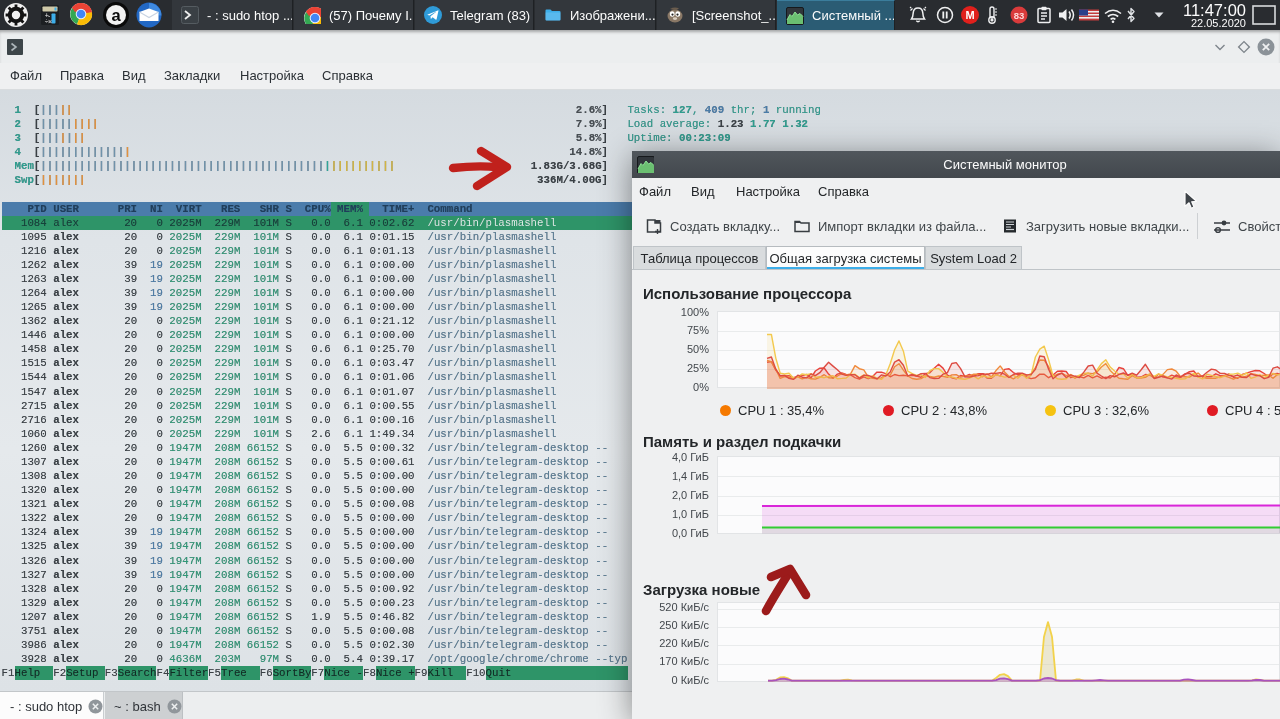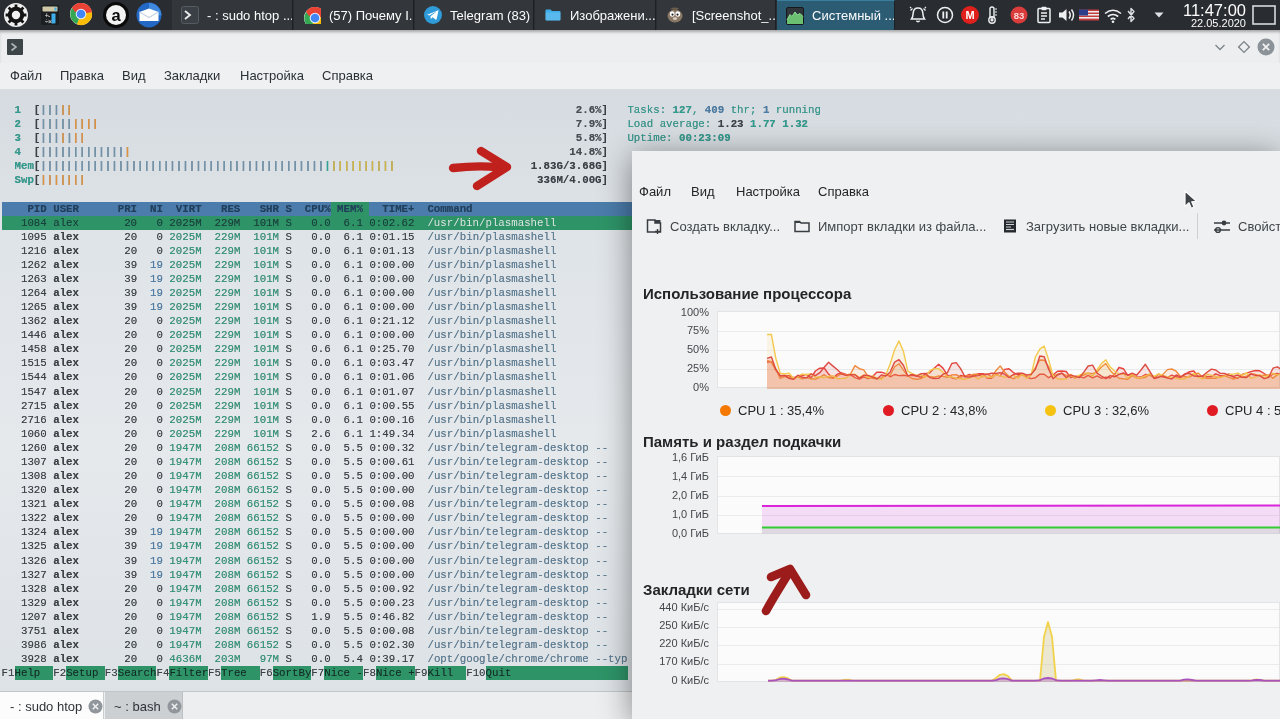--- a/index.html
+++ b/index.html
@@ -238,20 +238,28 @@
         <span style="margin-left:6px;display:flex;">
           <svg width="15" height="15" viewBox="0 0 15 15" style="">
             <circle cx="7.5" cy="7.5" r="7" fill="#90969b"></circle>
 <path d="M4.8 4.8 L10.2 10.2 M10.2 4.8 L4.8 10.2" stroke="#eef0f1" stroke-width="1.5"></path>
           </svg>
         </span>
       </div>
     </div>
   </div>
 <div id="sysmon">
+    <div id="smtitle">
+      <div class="abs" style="left:5px;top:5px;"><svg width="17" height="17" viewBox="0 0 17 17" style="">
+<rect x="0.5" y="0.5" width="17" height="17" rx="1.5" fill="#31363b" stroke="#16191c"></rect>
+<path d="M1 13 L4 7.5 L6 9.5 L9 5 L11.5 8 L14 6.5 L17 9.5 L17 17 L1 17 Z" fill="#6bbf71"></path>
+<path d="M1 13 L4 7.5 L6 9.5 L9 5 L11.5 8 L14 6.5 L17 9.5" fill="none" stroke="#8ee096" stroke-width="1"></path>
+        </svg></div>
+      <div class="abs" style="left:0;top:6px;width:746px;text-align:center;font-size:13px;color:#fcfcfc;">Системный монитор</div>
+    </div>
     <div id="smmenu">
       <span style="left:7px;">Файл</span>
       <span style="left:59px;">Вид</span>
       <span style="left:104px;">Настройка</span>
       <span style="left:186px;">Справка</span>
     </div>
     <div id="smtool">
       <div class="tbi" style="left:13px;top:10px;">
         <svg width="18" height="18" viewBox="0 0 18 18" style="">
 <path d="M2.5 3 L10 3 L10 6 L15.5 6 L15.5 15 L2.5 15 Z" fill="none" stroke="#383d42" stroke-width="1.5"></path>
@@ -278,20 +286,26 @@
       <div class="abs" style="left:565px;top:6px;width:1px;height:26px;background:#cdd0d3;"></div>
       <div class="tbi" style="left:580px;top:10px;">
         <svg width="20" height="18" viewBox="0 0 20 18" style="">
 <path d="M2 6 L18 6" stroke="#383d42" stroke-width="1.5"></path>
 <circle cx="12" cy="6" r="2.4" fill="#383d42"></circle>
 <path d="M2 13 L18 13" stroke="#383d42" stroke-width="1.5"></path>
 <circle cx="6" cy="13" r="2.4" fill="none" stroke="#383d42" stroke-width="1.4"></circle>
         </svg>
         <span style="margin-left:6px;">Свойства</span>
       </div>
+    </div>
+    <div id="smtabs">
+      <div class="smtab" style="left:1px;width:133px;">Таблица процессов</div>
+      <div class="smtab" style="left:134px;width:159px;background:#fcfcfc;border-color:#b6bbbf;box-shadow:inset 0 -3px 0 #3daee9;">Общая загрузка системы</div>
+      <div class="smtab" style="left:293px;width:97px;">System Load 2</div>
+      <div class="abs" style="left:0;top:23px;width:648px;height:1px;background:#bfc4c8;"></div>
     </div>
   </div>
 <div class="abs" style="left:0;top:0;width:1280px;height:719px;pointer-events:none;z-index:20;">
     <div class="heading" style="left:643px;top:285px;">Использование процессора</div>
     <div class="plot" style="left:717px;top:311px;width:563px;height:77px;">
       <div class="gline" style="top:19px;"></div>
       <div class="gline" style="top:38px;"></div>
       <div class="gline" style="top:57px;"></div>
     </div>
     <div class="ylab" style="left:649px;top:306px;">100%</div>
@@ -328,39 +342,39 @@
           <span>CPU 4 : 52</span>
         </div>
       </div>
     </div>
     <div class="heading" style="left:643px;top:433px;">Память и раздел подкачки</div>
     <div class="plot" style="left:717px;top:456px;width:563px;height:78px;">
       <div class="gline" style="top:19px;"></div>
       <div class="gline" style="top:39px;"></div>
       <div class="gline" style="top:58px;"></div>
     </div>
-    <div class="ylab" style="left:649px;top:451px;">1,6 ГиБ</div>
+    <div class="ylab" style="left:649px;top:451px;">4,0 ГиБ</div>
     <div class="ylab" style="left:649px;top:470px;">1,4 ГиБ</div>
     <div class="ylab" style="left:649px;top:489px;">2,0 ГиБ</div>
     <div class="ylab" style="left:649px;top:508px;">1,0 ГиБ</div>
     <div class="ylab" style="left:649px;top:527px;">0,0 ГиБ</div>
     <svg class="abs" style="left:0;top:0;" width="1280" height="719" viewBox="0 0 1280 719">
       <rect x="762" y="506" width="518" height="27.5" fill="#cc00cc" opacity="0.12"></rect>
       <rect x="762" y="527.5" width="518" height="6" fill="#00bb00" opacity="0.08"></rect>
       <path d="M762 506 L1280 505.5" stroke="#d926d9" stroke-width="2.2" fill="none"></path>
       <path d="M762 527.5 L1280 527.5" stroke="#33cc33" stroke-width="2" fill="none"></path>
     </svg>
-    <div class="heading" style="left:643px;top:581px;">Закладки сети</div>
+    <div class="heading" style="left:643px;top:581px;">Загрузка новые</div>
     <div class="plot" style="left:717px;top:602px;width:563px;height:80px;">
       <div class="gline" style="top:6px;"></div>
       <div class="gline" style="top:24px;"></div>
       <div class="gline" style="top:42px;"></div>
       <div class="gline" style="top:61px;"></div>
     </div>
-    <div class="ylab" style="left:649px;top:601px;">440 КиБ/с</div>
+    <div class="ylab" style="left:649px;top:601px;">520 КиБ/с</div>
     <div class="ylab" style="left:649px;top:619px;">250 КиБ/с</div>
     <div class="ylab" style="left:649px;top:637px;">220 КиБ/с</div>
     <div class="ylab" style="left:649px;top:655px;">170 КиБ/с</div>
     <div class="ylab" style="left:649px;top:674px;">0 КиБ/с</div>
     <svg class="abs" style="left:0;top:0;" width="1280" height="719" viewBox="0 0 1280 719">
       <polygon points="768.0,680.7 772.0,680.7 776.0,679.8 780.0,677.5 784.0,677.1 788.0,678.4 792.0,680.7 796.0,680.7 800.0,680.7 804.0,680.7 808.0,680.7 812.0,680.7 816.0,680.7 820.0,680.7 824.0,680.7 828.0,680.7 832.0,680.7 836.0,680.7 840.0,680.7 844.0,679.9 848.0,679.7 852.0,680.4 856.0,680.7 860.0,680.7 864.0,680.7 868.0,680.7 872.0,680.7 876.0,680.7 880.0,680.7 884.0,680.7 888.0,680.7 892.0,680.7 896.0,680.7 900.0,680.7 904.0,680.7 908.0,680.7 912.0,680.7 916.0,680.7 920.0,680.7 924.0,680.7 928.0,680.7 932.0,680.7 936.0,680.7 940.0,680.7 944.0,680.7 948.0,680.7 952.0,680.7 956.0,680.7 960.0,680.7 964.0,680.7 968.0,680.7 972.0,680.7 976.0,680.7 980.0,680.7 984.0,680.7 988.0,680.7 992.0,680.7 996.0,678.0 1000.0,674.8 1004.0,674.1 1008.0,676.1 1012.0,680.7 1016.0,680.7 1020.0,680.7 1024.0,680.7 1028.0,680.7 1032.0,680.7 1036.0,680.7 1040.0,680.7 1044.0,636.7 1048.0,622.1 1052.0,636.7 1056.0,680.7 1060.0,680.7 1064.0,680.7 1068.0,680.7 1072.0,680.7 1076.0,679.5 1080.0,679.5 1084.0,680.7 1088.0,680.7 1092.0,680.7 1096.0,680.7 1100.0,680.7 1104.0,680.7 1108.0,680.7 1112.0,680.7 1116.0,680.7 1120.0,680.7 1124.0,680.7 1128.0,680.7 1132.0,680.7 1136.0,680.7 1140.0,680.7 1144.0,680.7 1148.0,680.7 1152.0,680.7 1156.0,680.7 1160.0,680.7 1164.0,680.7 1168.0,680.7 1172.0,680.7 1176.0,680.7 1180.0,680.7 1184.0,680.7 1188.0,680.7 1192.0,680.7 1196.0,680.7 1200.0,680.7 1204.0,680.7 1208.0,680.7 1212.0,680.7 1216.0,680.7 1220.0,680.7 1224.0,680.7 1228.0,680.7 1232.0,680.7 1236.0,680.7 1240.0,680.7 1244.0,680.7 1248.0,680.7 1252.0,680.3 1256.0,679.5 1260.0,679.8 1264.0,680.7 1268.0,680.7 1272.0,680.7 1276.0,680.7 1280.0,680.7 1282.0,682.0 768.0,682.0" fill="#d8cf9d" opacity="0.45"></polygon>
       <polyline points="768.0,680.7 772.0,680.7 776.0,679.8 780.0,677.5 784.0,677.1 788.0,678.4 792.0,680.7 796.0,680.7 800.0,680.7 804.0,680.7 808.0,680.7 812.0,680.7 816.0,680.7 820.0,680.7 824.0,680.7 828.0,680.7 832.0,680.7 836.0,680.7 840.0,680.7 844.0,679.9 848.0,679.7 852.0,680.4 856.0,680.7 860.0,680.7 864.0,680.7 868.0,680.7 872.0,680.7 876.0,680.7 880.0,680.7 884.0,680.7 888.0,680.7 892.0,680.7 896.0,680.7 900.0,680.7 904.0,680.7 908.0,680.7 912.0,680.7 916.0,680.7 920.0,680.7 924.0,680.7 928.0,680.7 932.0,680.7 936.0,680.7 940.0,680.7 944.0,680.7 948.0,680.7 952.0,680.7 956.0,680.7 960.0,680.7 964.0,680.7 968.0,680.7 972.0,680.7 976.0,680.7 980.0,680.7 984.0,680.7 988.0,680.7 992.0,680.7 996.0,678.0 1000.0,674.8 1004.0,674.1 1008.0,676.1 1012.0,680.7 1016.0,680.7 1020.0,680.7 1024.0,680.7 1028.0,680.7 1032.0,680.7 1036.0,680.7 1040.0,680.7 1044.0,636.7 1048.0,622.1 1052.0,636.7 1056.0,680.7 1060.0,680.7 1064.0,680.7 1068.0,680.7 1072.0,680.7 1076.0,679.5 1080.0,679.5 1084.0,680.7 1088.0,680.7 1092.0,680.7 1096.0,680.7 1100.0,680.7 1104.0,680.7 1108.0,680.7 1112.0,680.7 1116.0,680.7 1120.0,680.7 1124.0,680.7 1128.0,680.7 1132.0,680.7 1136.0,680.7 1140.0,680.7 1144.0,680.7 1148.0,680.7 1152.0,680.7 1156.0,680.7 1160.0,680.7 1164.0,680.7 1168.0,680.7 1172.0,680.7 1176.0,680.7 1180.0,680.7 1184.0,680.7 1188.0,680.7 1192.0,680.7 1196.0,680.7 1200.0,680.7 1204.0,680.7 1208.0,680.7 1212.0,680.7 1216.0,680.7 1220.0,680.7 1224.0,680.7 1228.0,680.7 1232.0,680.7 1236.0,680.7 1240.0,680.7 1244.0,680.7 1248.0,680.7 1252.0,680.3 1256.0,679.5 1260.0,679.8 1264.0,680.7 1268.0,680.7 1272.0,680.7 1276.0,680.7 1280.0,680.7" fill="none" stroke="#f2d24b" stroke-width="1.8" stroke-linejoin="round"></polyline>
       <polygon points="768.0,680.7 772.0,680.7 776.0,680.2 780.0,679.0 784.0,678.7 788.0,679.5 792.0,680.7 796.0,680.7 800.0,680.7 804.0,680.7 808.0,680.7 812.0,680.7 816.0,680.7 820.0,680.7 824.0,680.7 828.0,680.7 832.0,680.7 836.0,680.7 840.0,680.7 844.0,680.7 848.0,680.7 852.0,680.7 856.0,680.7 860.0,680.7 864.0,680.7 868.0,680.7 872.0,680.7 876.0,680.7 880.0,680.7 884.0,680.7 888.0,680.7 892.0,680.7 896.0,680.7 900.0,680.7 904.0,680.7 908.0,680.7 912.0,680.7 916.0,680.7 920.0,680.7 924.0,680.7 928.0,680.7 932.0,680.7 936.0,680.7 940.0,680.7 944.0,680.7 948.0,680.7 952.0,680.7 956.0,680.7 960.0,680.7 964.0,680.7 968.0,680.7 972.0,680.7 976.0,680.7 980.0,680.7 984.0,680.7 988.0,680.7 992.0,680.7 996.0,680.1 1000.0,678.7 1004.0,678.4 1008.0,679.2 1012.0,680.7 1016.0,680.7 1020.0,680.7 1024.0,680.7 1028.0,680.7 1032.0,680.7 1036.0,680.7 1040.0,680.1 1044.0,678.5 1048.0,678.0 1052.0,678.5 1056.0,680.1 1060.0,680.7 1064.0,680.7 1068.0,680.7 1072.0,680.7 1076.0,680.7 1080.0,680.7 1084.0,680.7 1088.0,680.7 1092.0,680.7 1096.0,680.3 1100.0,680.0 1104.0,680.3 1108.0,680.7 1112.0,680.7 1116.0,680.7 1120.0,680.7 1124.0,680.7 1128.0,680.7 1132.0,680.7 1136.0,680.7 1140.0,680.7 1144.0,680.7 1148.0,680.7 1152.0,680.7 1156.0,680.7 1160.0,680.7 1164.0,680.7 1168.0,680.7 1172.0,680.7 1176.0,680.7 1180.0,680.7 1184.0,679.6 1188.0,679.4 1192.0,680.0 1196.0,680.7 1200.0,680.7 1204.0,680.7 1208.0,680.7 1212.0,680.7 1216.0,680.7 1220.0,680.7 1224.0,680.7 1228.0,680.7 1232.0,680.7 1236.0,680.7 1240.0,680.7 1244.0,680.7 1248.0,680.7 1252.0,680.4 1256.0,679.9 1260.0,680.0 1264.0,680.7 1268.0,680.7 1272.0,680.7 1276.0,680.7 1280.0,680.7 1282.0,682.0 768.0,682.0" fill="#a455b8" opacity="0.35"></polygon>
       <polyline points="768.0,680.7 772.0,680.7 776.0,680.2 780.0,679.0 784.0,678.7 788.0,679.5 792.0,680.7 796.0,680.7 800.0,680.7 804.0,680.7 808.0,680.7 812.0,680.7 816.0,680.7 820.0,680.7 824.0,680.7 828.0,680.7 832.0,680.7 836.0,680.7 840.0,680.7 844.0,680.7 848.0,680.7 852.0,680.7 856.0,680.7 860.0,680.7 864.0,680.7 868.0,680.7 872.0,680.7 876.0,680.7 880.0,680.7 884.0,680.7 888.0,680.7 892.0,680.7 896.0,680.7 900.0,680.7 904.0,680.7 908.0,680.7 912.0,680.7 916.0,680.7 920.0,680.7 924.0,680.7 928.0,680.7 932.0,680.7 936.0,680.7 940.0,680.7 944.0,680.7 948.0,680.7 952.0,680.7 956.0,680.7 960.0,680.7 964.0,680.7 968.0,680.7 972.0,680.7 976.0,680.7 980.0,680.7 984.0,680.7 988.0,680.7 992.0,680.7 996.0,680.1 1000.0,678.7 1004.0,678.4 1008.0,679.2 1012.0,680.7 1016.0,680.7 1020.0,680.7 1024.0,680.7 1028.0,680.7 1032.0,680.7 1036.0,680.7 1040.0,680.1 1044.0,678.5 1048.0,678.0 1052.0,678.5 1056.0,680.1 1060.0,680.7 1064.0,680.7 1068.0,680.7 1072.0,680.7 1076.0,680.7 1080.0,680.7 1084.0,680.7 1088.0,680.7 1092.0,680.7 1096.0,680.3 1100.0,680.0 1104.0,680.3 1108.0,680.7 1112.0,680.7 1116.0,680.7 1120.0,680.7 1124.0,680.7 1128.0,680.7 1132.0,680.7 1136.0,680.7 1140.0,680.7 1144.0,680.7 1148.0,680.7 1152.0,680.7 1156.0,680.7 1160.0,680.7 1164.0,680.7 1168.0,680.7 1172.0,680.7 1176.0,680.7 1180.0,680.7 1184.0,679.6 1188.0,679.4 1192.0,680.0 1196.0,680.7 1200.0,680.7 1204.0,680.7 1208.0,680.7 1212.0,680.7 1216.0,680.7 1220.0,680.7 1224.0,680.7 1228.0,680.7 1232.0,680.7 1236.0,680.7 1240.0,680.7 1244.0,680.7 1248.0,680.7 1252.0,680.4 1256.0,679.9 1260.0,680.0 1264.0,680.7 1268.0,680.7 1272.0,680.7 1276.0,680.7 1280.0,680.7" fill="none" stroke="#a953be" stroke-width="1.8" stroke-linejoin="round"></polyline>
     </svg>

